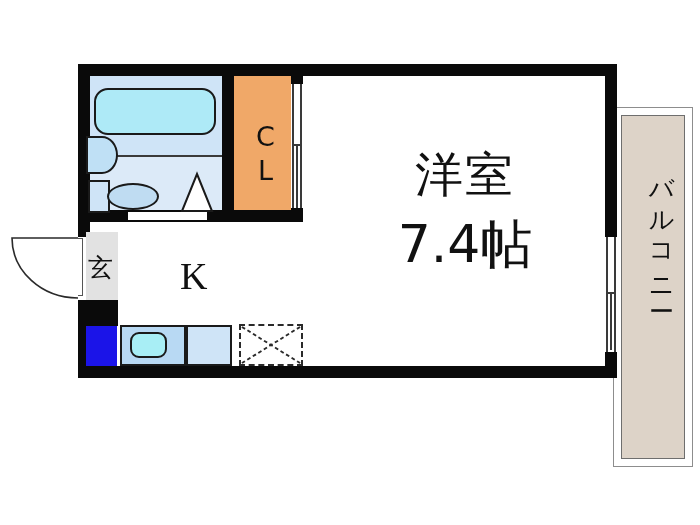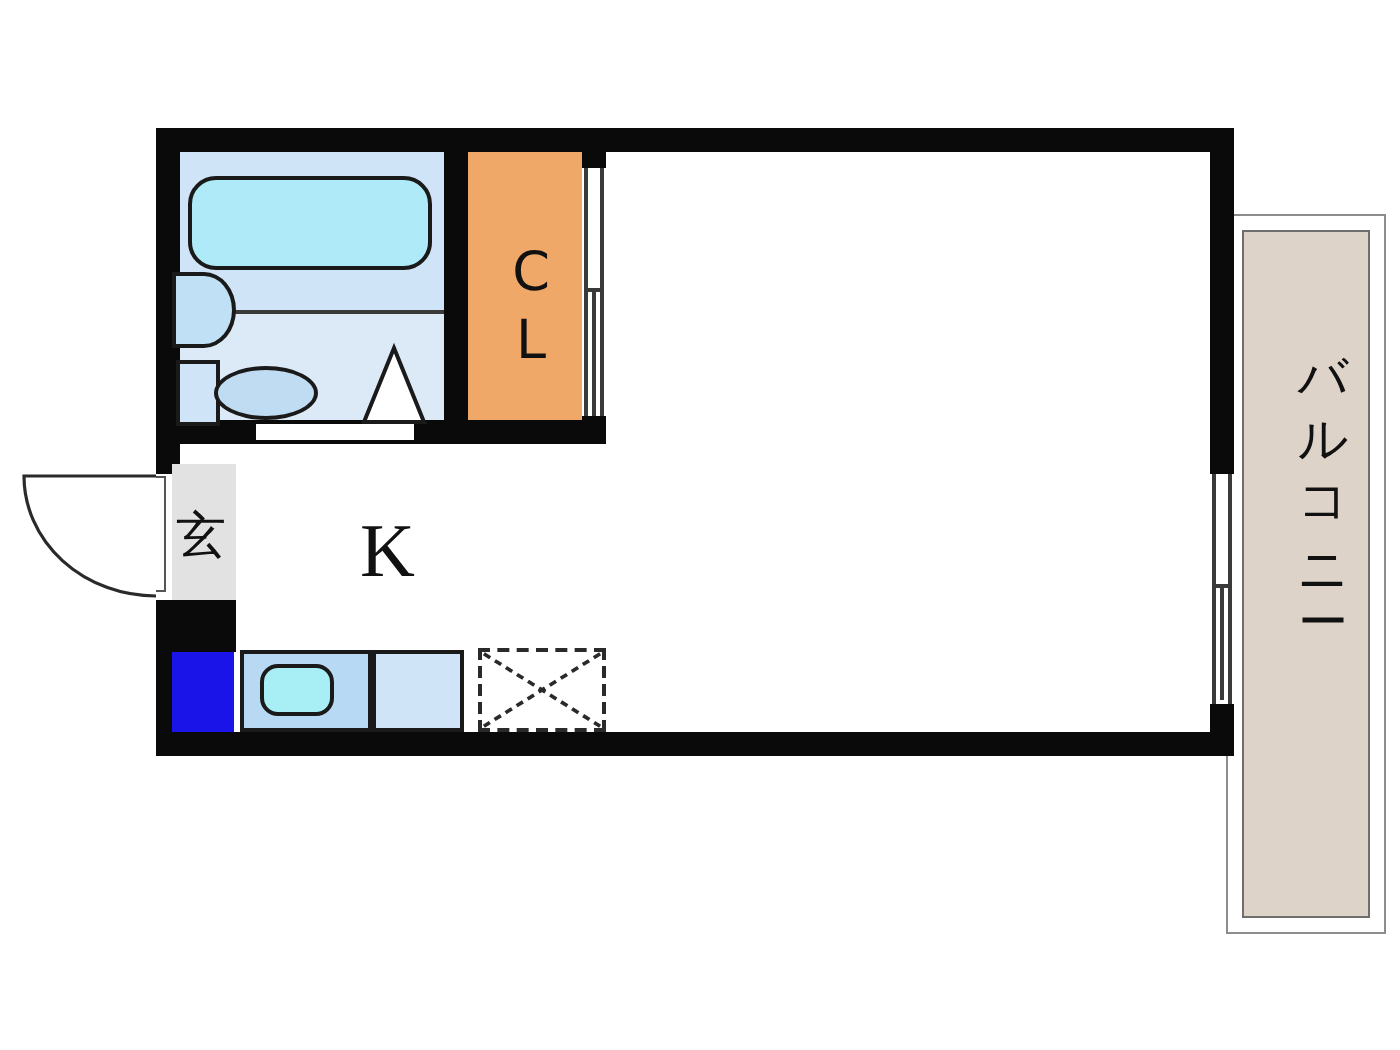--- a/index.html
+++ b/index.html
@@ -179,20 +179,22 @@
 
   <div class="wall" style="left:78px; top:300px; width:12px; height:78px;"></div>
 
   <div class="wall" style="left:78px; top:366px; width:539px; height:12px;"></div>
 
   <div class="wall" style="left:605px; top:64px; width:12px; height:173px;"></div>
 
   <div class="wall" style="left:605px; top:352px; width:12px; height:26px;"></div>
 
   <div class="fill-white" style="left:303px; top:76px; width:302px; height:290px;"></div>
+  <div class="label label-room-main" style="left:385px; top:150px; width:160px;">洋室</div>
+  <div class="label label-room-sub" style="left:375px; top:218px; width:180px;">7.4帖</div>
 
   <div class="slider-frame" style="left:605px; top:237px; width:12px; height:115px;">
     <div class="slider-line abs" style="left:1px; top:0px; width:1.5px; height:115px;"></div>
     <div class="slider-line abs" style="left:9px; top:0px; width:1.5px; height:115px;"></div>
     <div class="slider-line abs" style="left:5px; top:55px; width:1.5px; height:58px;"></div>
     <div class="slider-line abs" style="left:1px; top:55px; width:10px; height:1.5px;"></div>
   </div>
 
   <div class="fill-closet" style="left:234px; top:76px; width:63px; height:146px;"></div>
   <div class="label label-cl" style="left:234px; top:120px; width:63px;"><span>C</span><br><span>L</span></div>

